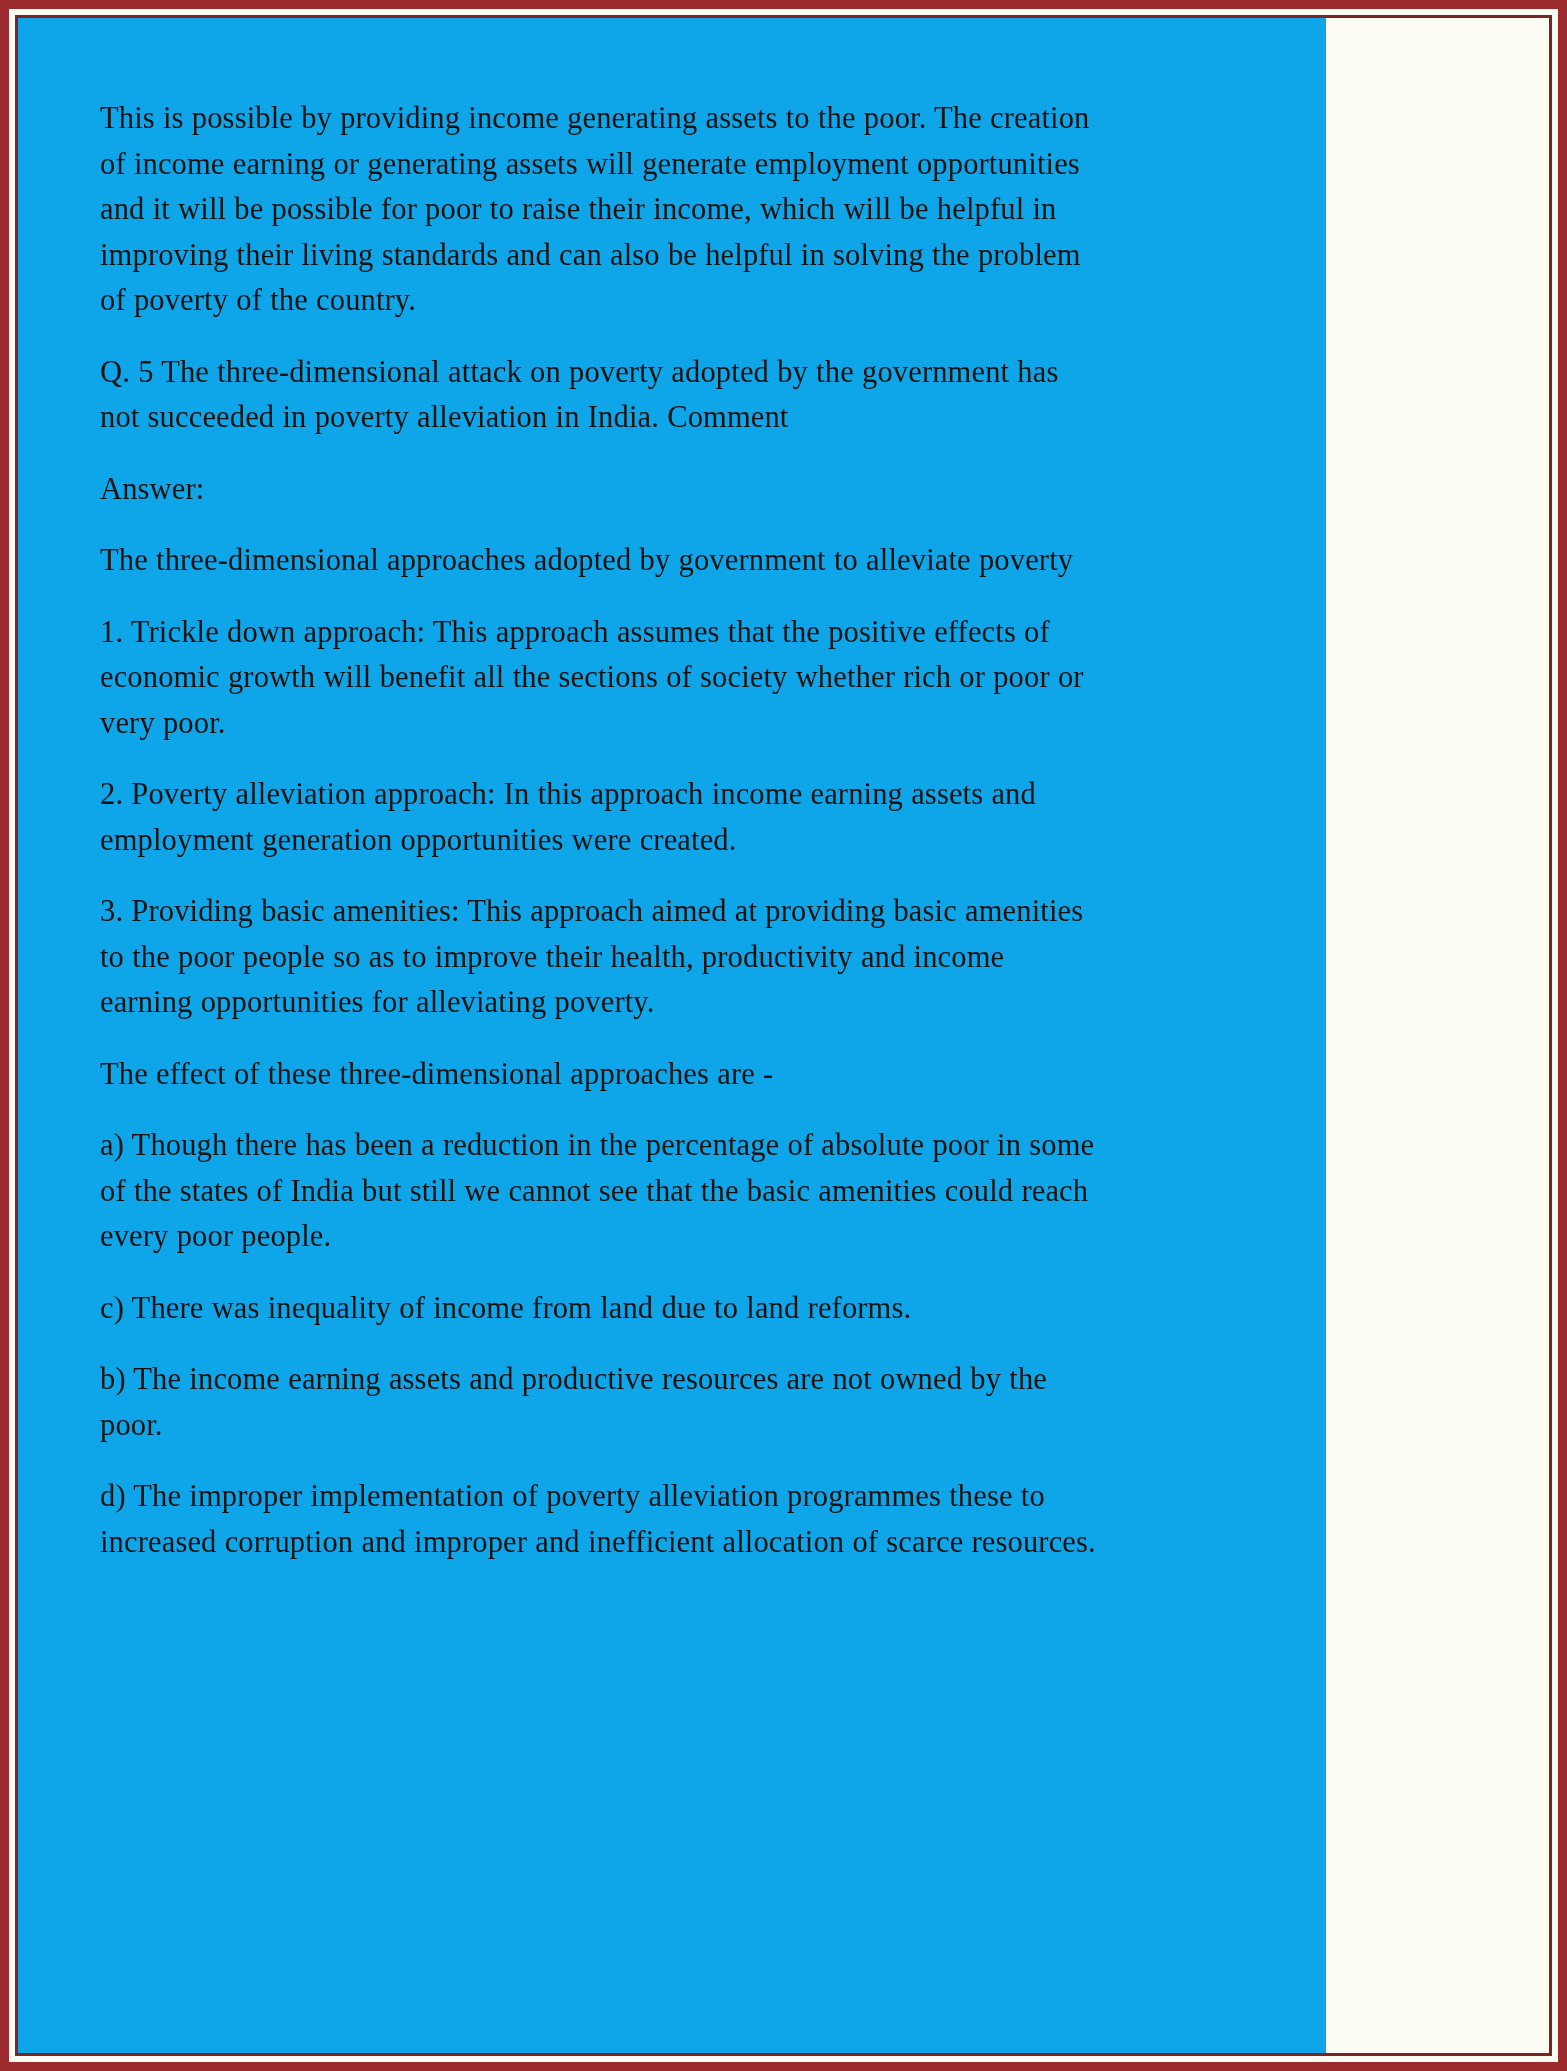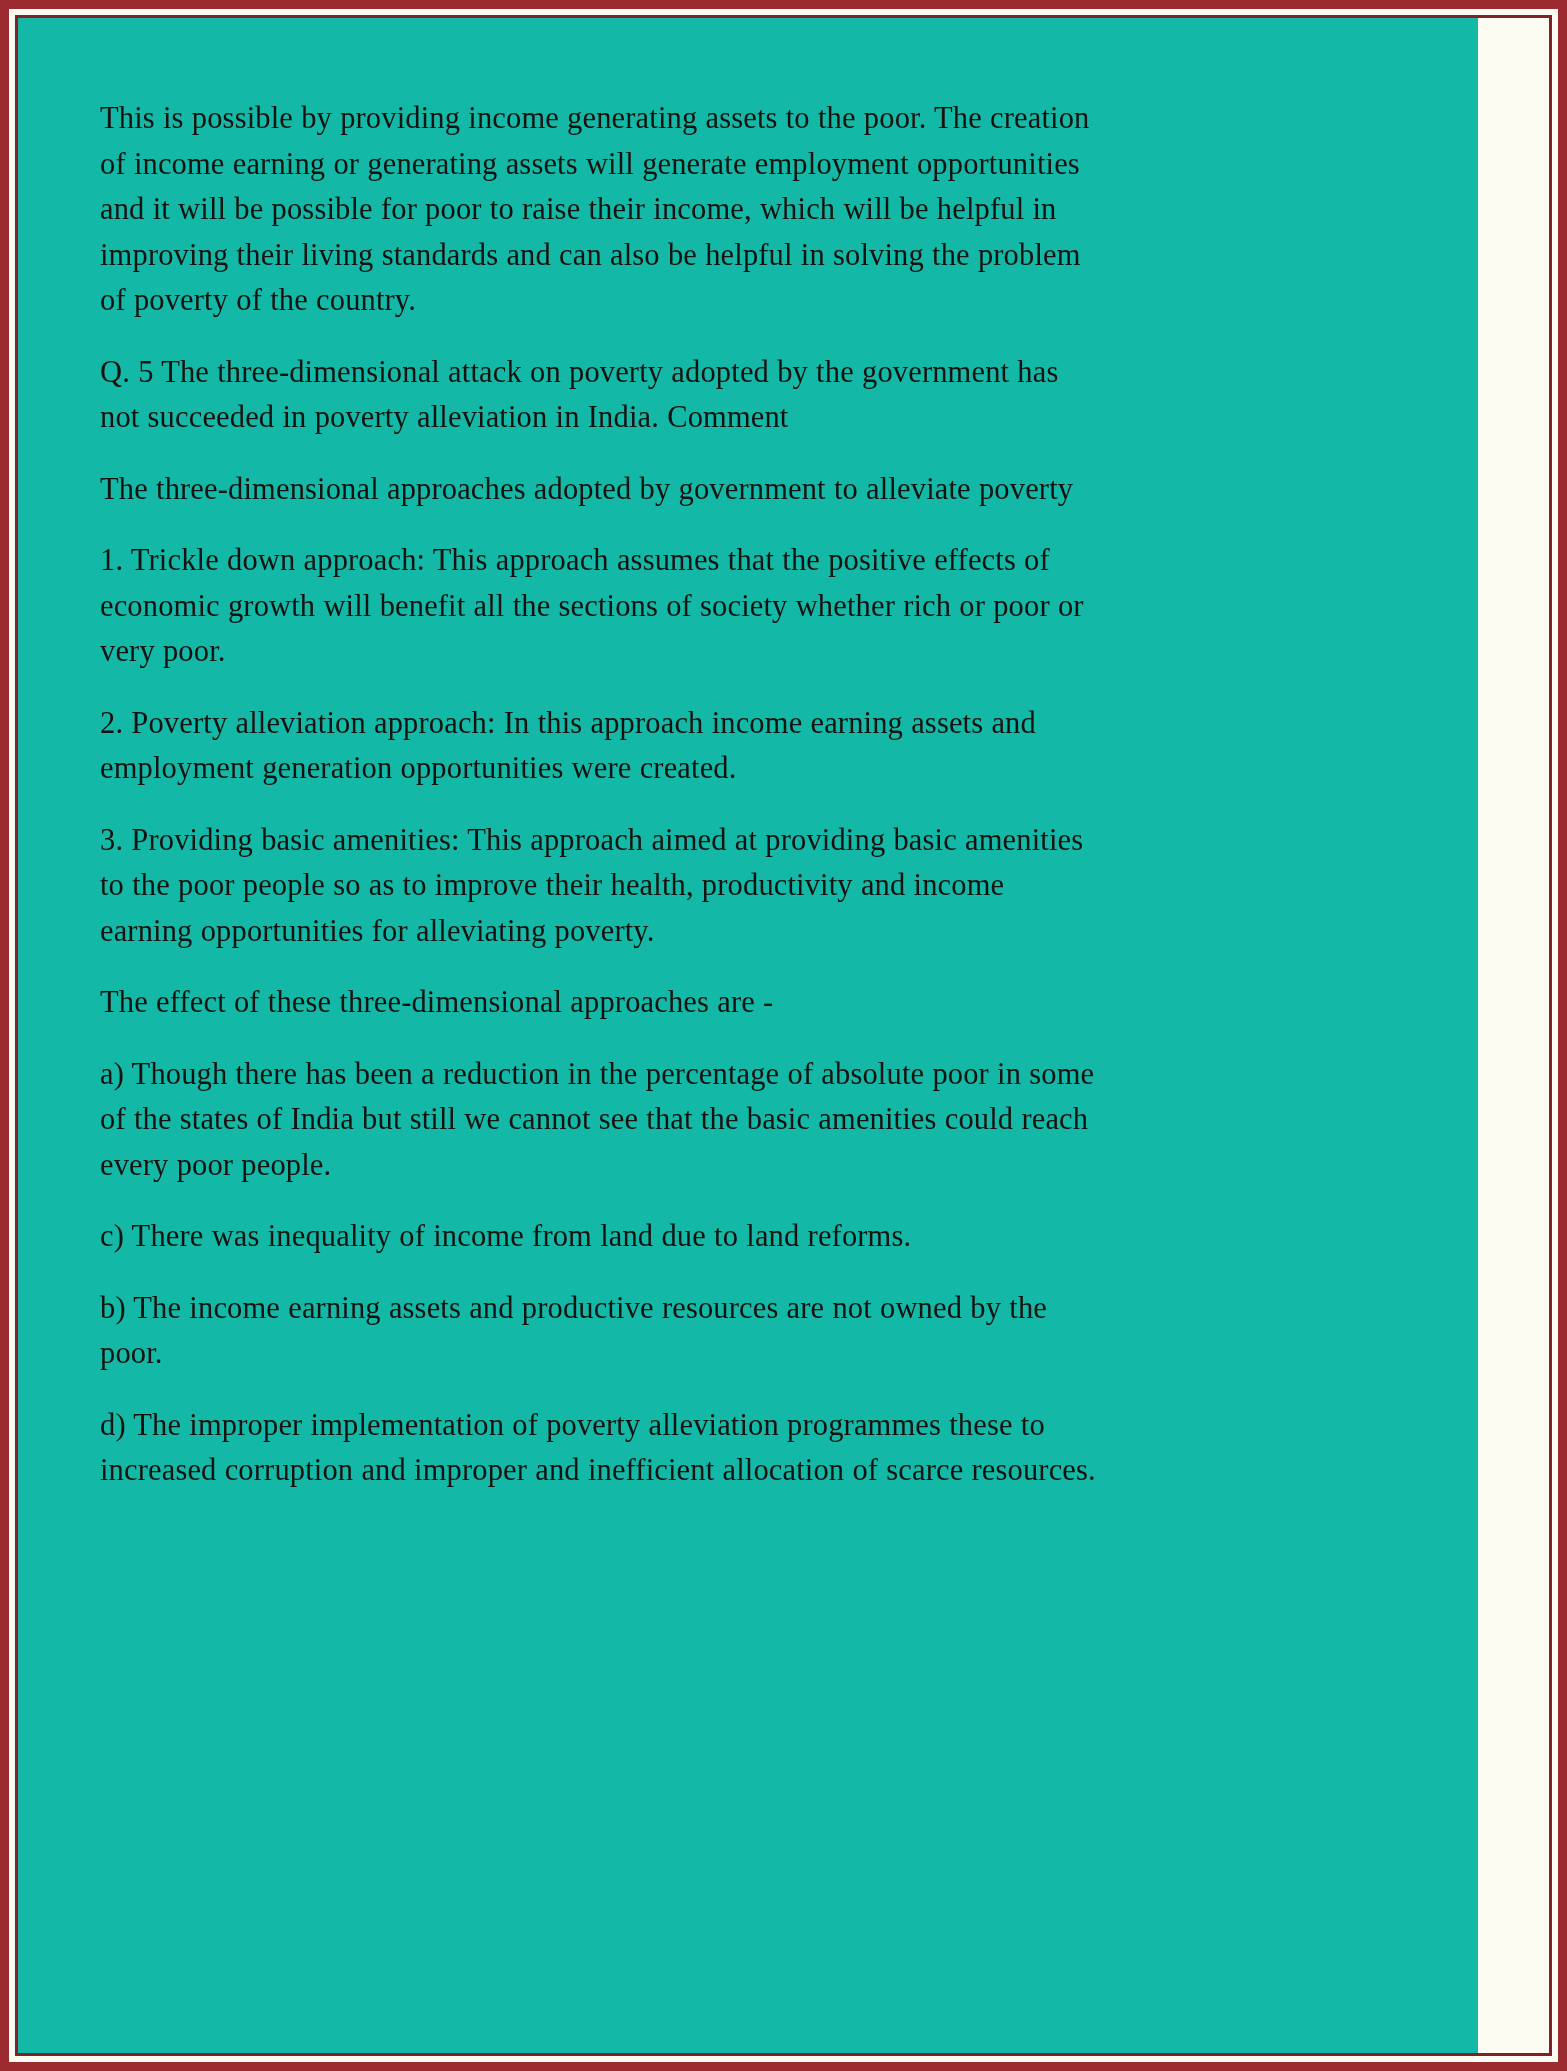--- a/index.html
+++ b/index.html
@@ -42,23 +42,23 @@
     border: 3px solid #7e2226;
     box-sizing: border-box;
     background: #fdfcf3;
   }
 
   
   .page {
     position: absolute;
     left: 18px;
     top: 18px;
-    width: 1460px;
+    width: 1308px;
     height: 2035px;
-    background: #14b8a6;
+    background: #0ea5e9;
     box-sizing: border-box;
   }
 
   .content {
     position: absolute;
     left: 82px;
     top: 78px;
     width: 1000px;
   }
 
@@ -85,20 +85,21 @@
   </div>
 </div>
 
 <div class="page">
   <div class="content">
 
     <p class="para">This is possible by providing income generating assets to the poor. The creation of income earning or generating assets will generate employment opportunities and it will be possible for poor to raise their income, which will be helpful in improving their living standards and can also be helpful in solving the problem of poverty of the country.</p>
 
     <p class="para">Q. 5 The three-dimensional attack on poverty adopted by the government has not succeeded in poverty alleviation in India. Comment</p>
 
+    <p class="para">Answer:</p>
 
     <p class="para">The three-dimensional approaches adopted by government to alleviate poverty</p>
 
     <p class="para">1. Trickle down approach: This approach assumes that the positive effects of economic growth will benefit all the sections of society whether rich or poor or very poor.</p>
 
     <p class="para">2. Poverty alleviation approach: In this approach income earning assets and employment generation opportunities were created.</p>
 
     <p class="para">3. Providing basic amenities: This approach aimed at providing basic amenities to the poor people so as to improve their health, productivity and income earning opportunities for alleviating poverty.</p>
 
     <p class="para">The effect of these three-dimensional approaches are -</p>

